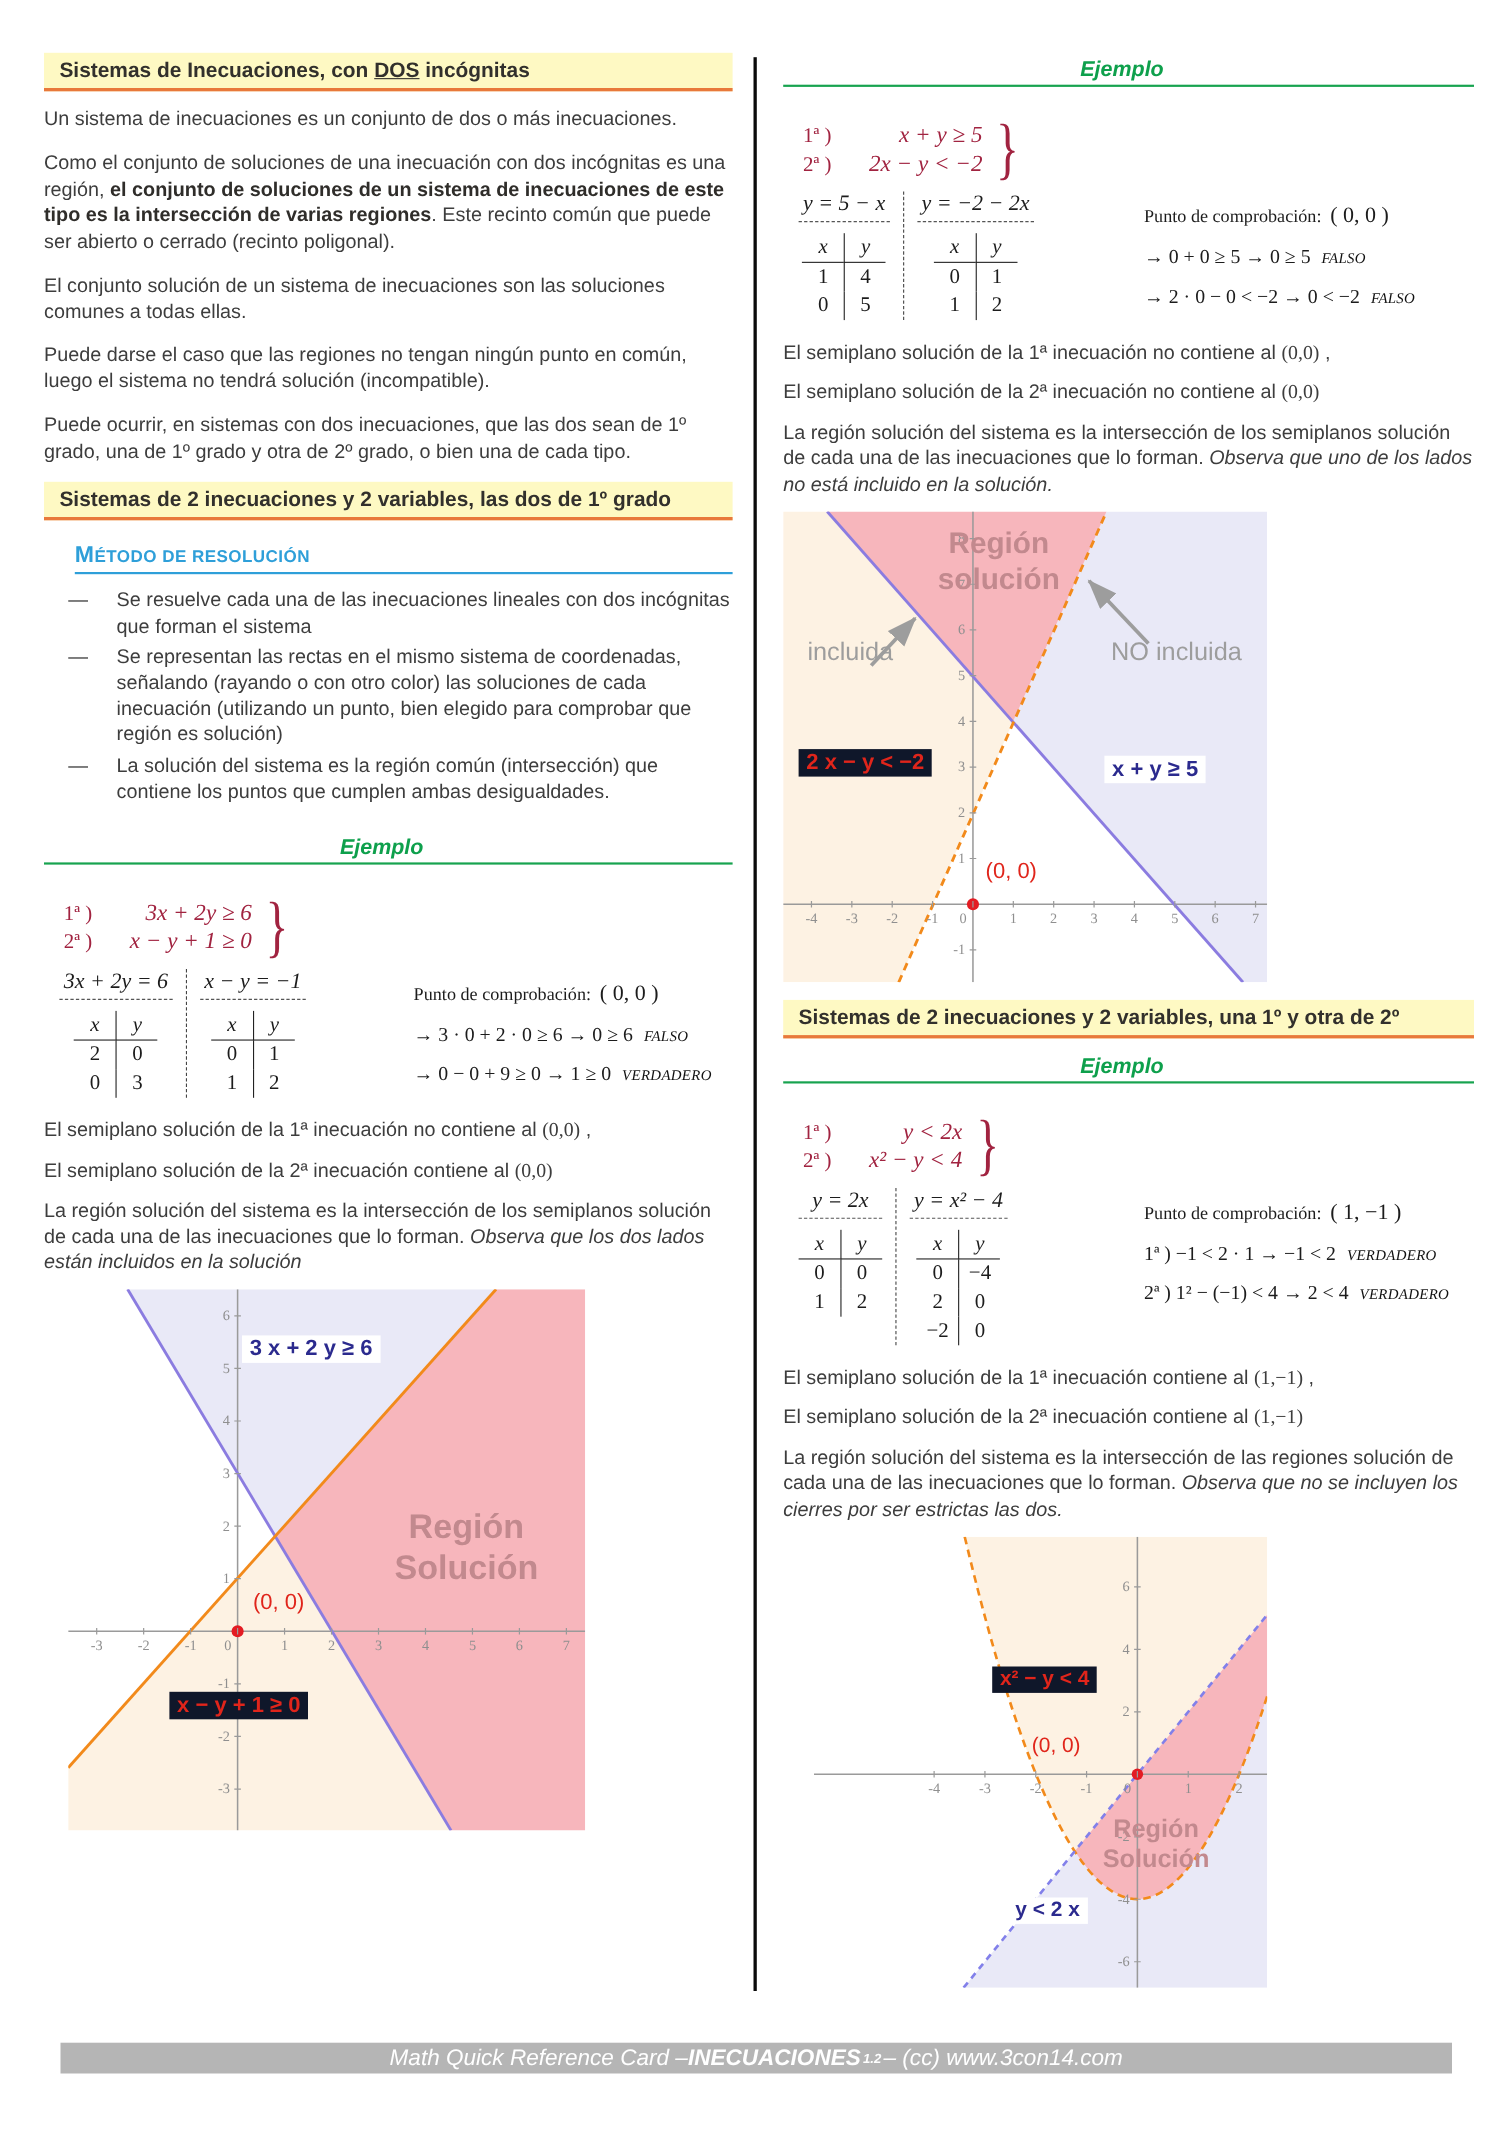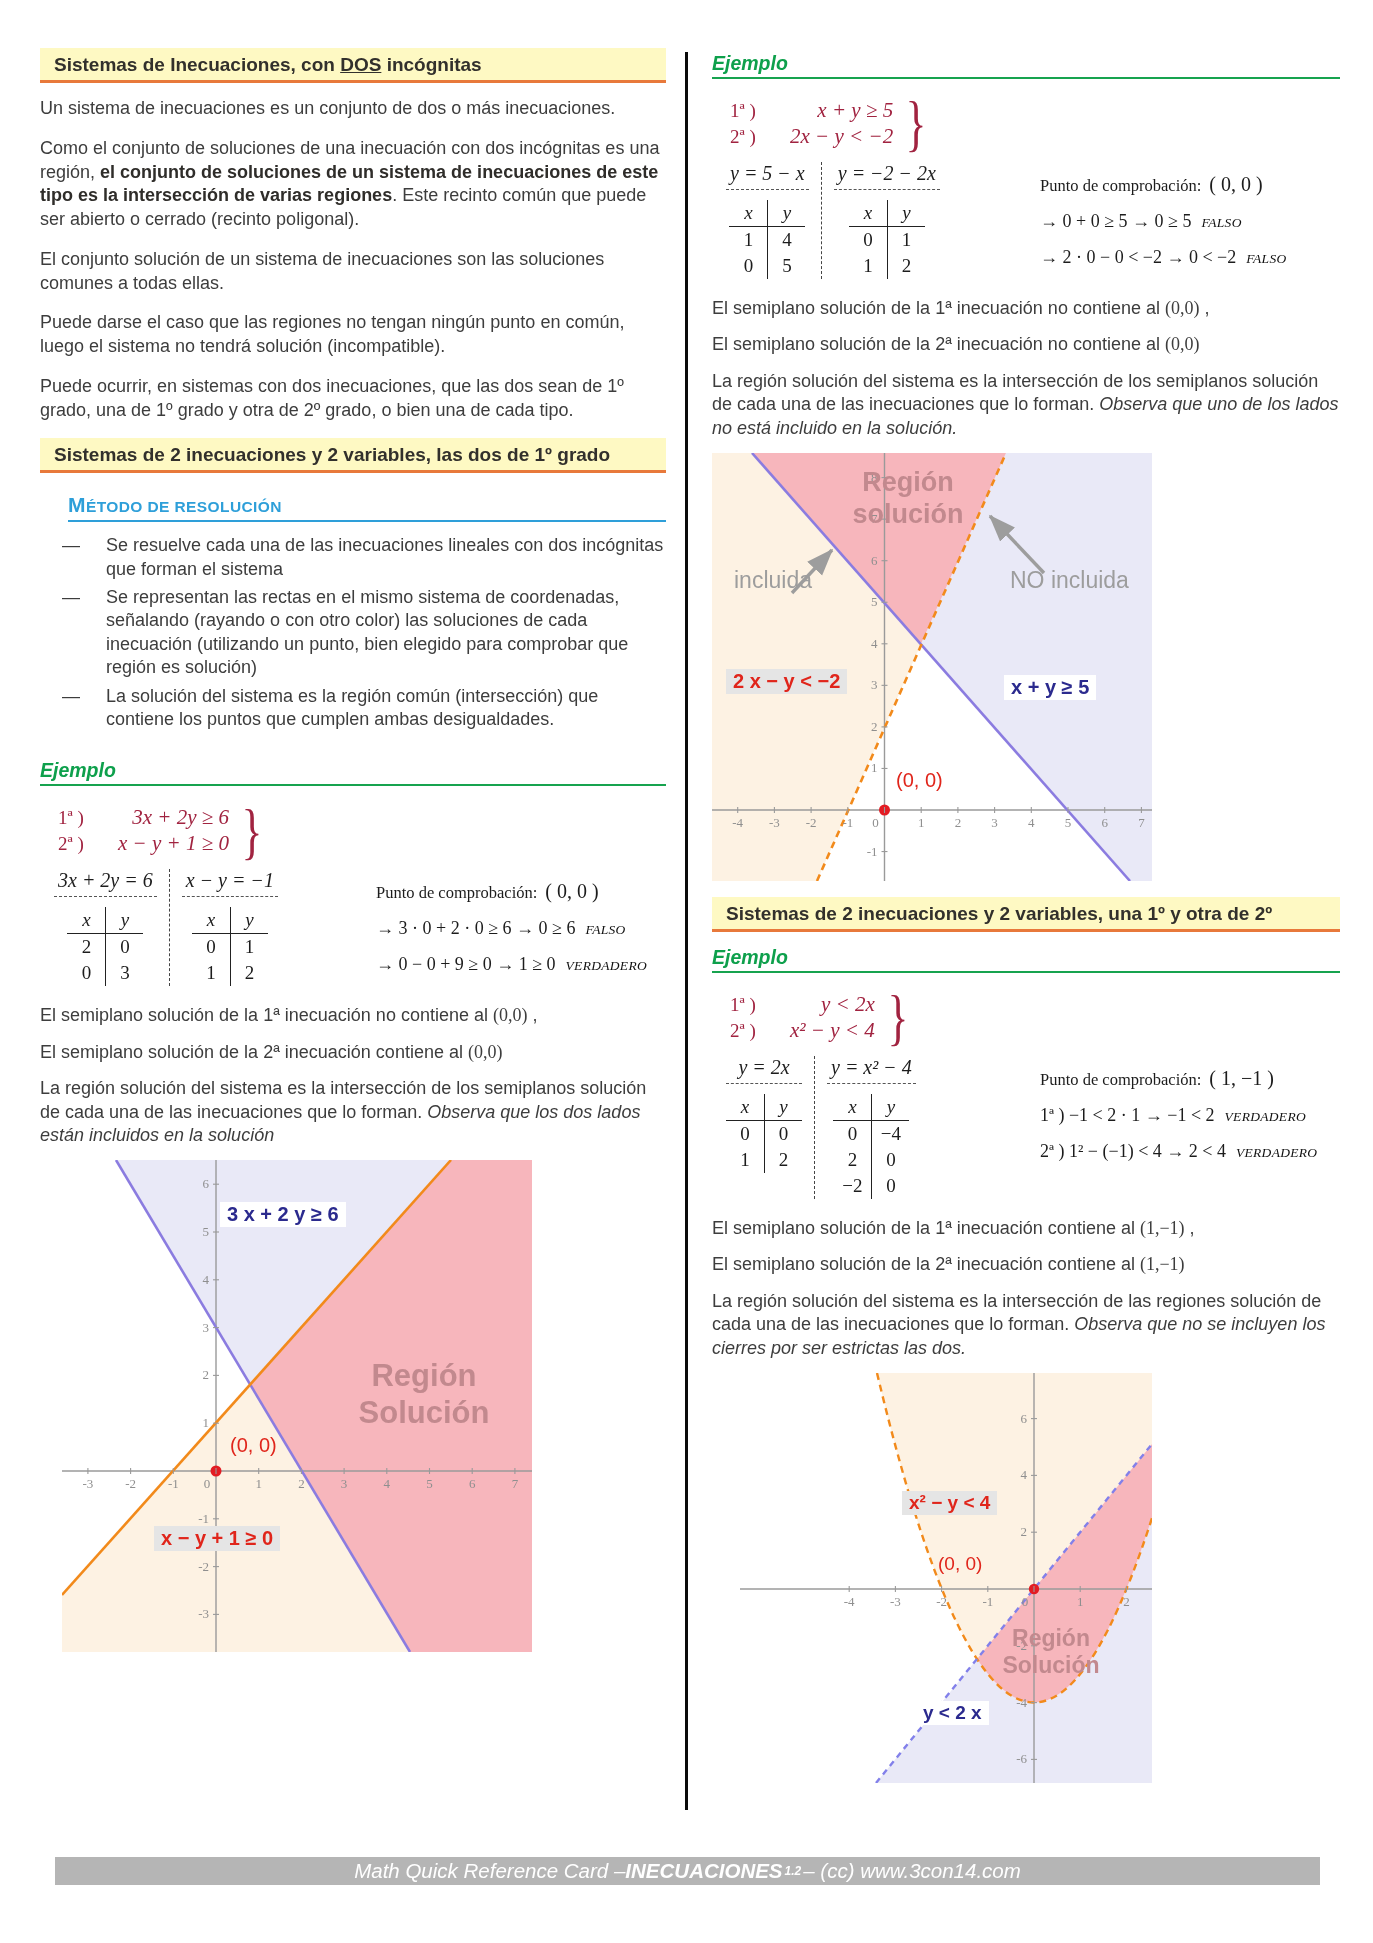--- a/index.html
+++ b/index.html
@@ -19,21 +19,21 @@
   p.body b{color:#2f2d2a;}
 
   .method{margin:20px 0 12px 28px;border-bottom:2px solid #2e9fd9;padding-bottom:3px;
           color:#2e9fd9;font-weight:bold;font-size:15.5px;letter-spacing:.4px;}
   .method::first-letter{font-size:21px;}
 
   ul.bl{margin:4px 0 0 0;padding:0;list-style:none;}
   ul.bl li{position:relative;padding-left:66px;margin-bottom:5px;font-size:18px;line-height:1.3;}
   ul.bl li::before{content:"—";position:absolute;left:22px;top:0;color:#3d3d3d;}
 
-  .ejrow{border-bottom:2.5px solid #17a34f;text-align:left;padding:0 12px 2px 0;margin:28px 0 18px 0;}
+  .ejrow{border-bottom:2.5px solid #17a34f;text-align:center;padding:0 12px 2px 0;margin:28px 0 30px 0;}
   .ej{color:#0ea04c;font-weight:bold;font-style:italic;font-size:19.5px;}
 
   
   .ex{display:flex;font-family:Liberation Serif, serif;color:#1c1c1c;margin:0 0 18px 0;}
   .ex-left{flex:0 0 330px;}
   .colR .ex-left{flex:0 0 322px;}
   .ex-right{flex:1;padding:76px 0 0 6px;}
   .sys{display:flex;align-items:center;margin-left:18px;}
   .sysrow{display:grid;grid-template-columns:60px 1fr;align-items:baseline;margin:1px 0;}
   .syslab{color:#a12340;font-size:19px;}
@@ -60,21 +60,21 @@
 
   
   .graphwrap{position:relative;}
   .gw1{width:470px;height:492px;margin:12px 0 0 22px;}
   .gw2{width:440px;height:428px;margin:10px 0 16px 0;}
   .gw3{width:432px;height:410px;margin:8px 0 0 8px;}
   svg .axis{stroke:#9a9a9a;stroke-width:1.4;}
   svg .tick{stroke:#9a9a9a;stroke-width:1.1;}
   svg .ticklbl{font-family:"Liberation Serif",serif;font-size:13px;fill:#8f8f8f;}
   .glabel{position:absolute;font-weight:bold;white-space:nowrap;}
-  .lblred{color:#e0251b;background:#e5e5e5;padding:1px 7px;font-size:20px;}
+  .lblred{color:#e0251b;background:#0f172a;padding:1px 7px;font-size:20px;}
   .lblblue{color:#2b2a8e;background:#fff;padding:1px 7px;font-size:20px;}
   .lblpt{color:#e0251b;font-size:20px;}
   .lblregion{color:#c2898e;text-align:center;line-height:1.18;}
   .lblgray{color:#9d9d9d;font-weight:normal;font-size:23px;}
 
   .footer{position:absolute;left:55px;top:1857px;width:1265px;height:28px;background:#b5b5b5;
           color:#fff;display:flex;align-items:center;justify-content:center;font-style:italic;
           font-size:20.5px;}
   .footer b{margin:0;}
   .footer sup{font-size:12px;font-weight:bold;margin:0 2px;}

